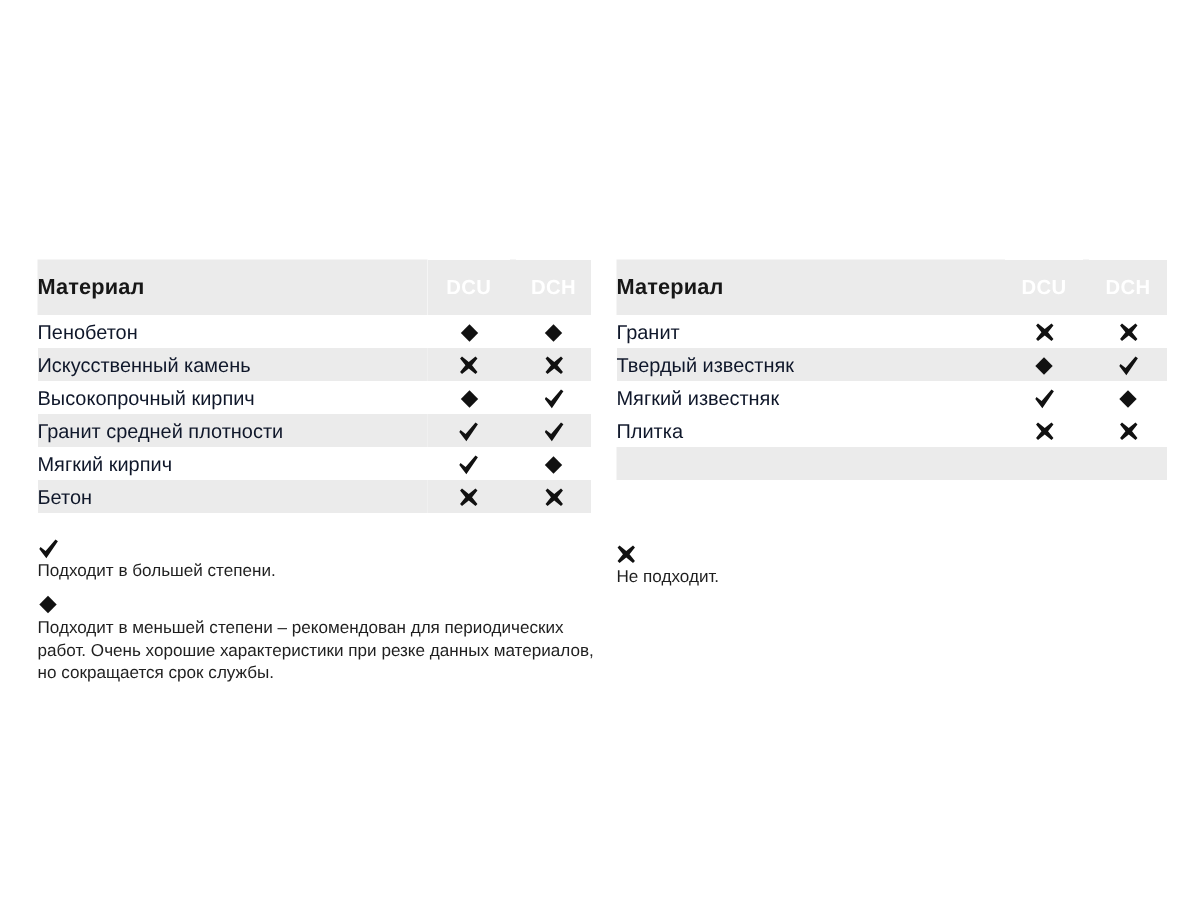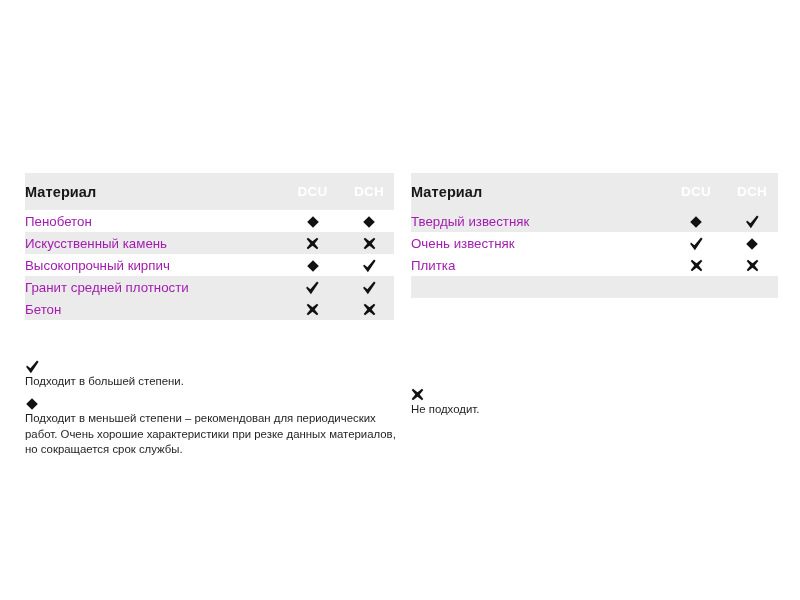--- a/index.html
+++ b/index.html
@@ -69,21 +69,21 @@
     position: relative;
   }
   .hdr-gap {
     background: #ebebeb !important;
     width: 4px;
   }
 
   .mat-cell {
     font-size: 13.3px;
     padding-left: 11px;
-    color: #a21caf;
+    color: #0f172a;
     white-space: nowrap;
     overflow: hidden;
   }
   .mark-cell {
     text-align: center;
     font-size: 14px;
     color: #111111;
     line-height: 1;
   }
 
@@ -112,21 +112,21 @@
     flex-direction: column;
   }
   .legend-mark {
     flex: 0 0 auto;
     width: 17px;
     padding-top: 1px;
   }
   .legend-text {
     flex: 1 1 auto;
   }
-  #right-legend .legend-item { margin-bottom: 0; margin-top: 24px; }
+  #right-legend .legend-item { margin-bottom: 0; }
   #right-legend .legend-mark { width: 15px; }
 </style>
 </head>
 <body>
 
 <div class="page">
 
   <div class="table-block" id="left-table-block">
     <table class="tbl">
       <colgroup>
@@ -175,20 +175,30 @@
           <tr class="row-shaded">
             <td class="mat-cell">Гранит средней плотности</td>
             <td class="mark-cell"><span class="glyph"><svg width="15" height="14" viewBox="0 0 15 14">
                   <path d="M1.2 7.0 L2.0 5.6 L5.4 8.3 L12.0 0.6 L13.6 1.8 L5.9 13.2 Z" fill="#111111"></path>
                 </svg></span></td>
             <td></td>
             <td class="mark-cell"><span class="glyph"><svg width="15" height="14" viewBox="0 0 15 14">
                   <path d="M1.2 7.0 L2.0 5.6 L5.4 8.3 L12.0 0.6 L13.6 1.8 L5.9 13.2 Z" fill="#111111"></path>
                 </svg></span></td>
           </tr>
+          <tr class="row-plain">
+            <td class="mat-cell">Мягкий кирпич</td>
+            <td class="mark-cell"><span class="glyph"><svg width="15" height="14" viewBox="0 0 15 14">
+                  <path d="M1.2 7.0 L2.0 5.6 L5.4 8.3 L12.0 0.6 L13.6 1.8 L5.9 13.2 Z" fill="#111111"></path>
+                </svg></span></td>
+            <td></td>
+            <td class="mark-cell"><span class="glyph"><svg width="14" height="14" viewBox="0 0 14 14">
+                  <path d="M7 1.2 L12.8 7 L7 12.8 L1.2 7 Z" fill="#111111"></path>
+                </svg></span></td>
+          </tr>
           <tr class="row-shaded">
             <td class="mat-cell">Бетон</td>
             <td class="mark-cell"><span class="glyph"><svg width="13" height="13" viewBox="0 0 13 13">
                   <path d="M2.0 0.7 L6.5 4.3 L11.0 0.7 L12.3 2.0 L8.7 6.5 L12.3 11.0 L11.0 12.3 L6.5 8.7 L2.0 12.3 L0.7 11.0 L4.3 6.5 L0.7 2.0 Z" fill="#111111"></path>
                 </svg></span></td>
             <td></td>
             <td class="mark-cell"><span class="glyph"><svg width="13" height="13" viewBox="0 0 13 13">
                   <path d="M2.0 0.7 L6.5 4.3 L11.0 0.7 L12.3 2.0 L8.7 6.5 L12.3 11.0 L11.0 12.3 L6.5 8.7 L2.0 12.3 L0.7 11.0 L4.3 6.5 L0.7 2.0 Z" fill="#111111"></path>
                 </svg></span></td>
           </tr>
@@ -204,32 +214,42 @@
         <col style="width:4px">
         <col style="width:52px">
       </colgroup>
       <tbody>
         <tr class="hdr-row">
           <td class="hdr-label">Материал</td>
           <td class="hdr-red">DCU</td>
           <td class="hdr-gap"></td>
           <td class="hdr-red">DCH</td>
         </tr>
+      <tr class="row-plain">
+            <td class="mat-cell">Гранит</td>
+            <td class="mark-cell"><span class="glyph"><svg width="13" height="13" viewBox="0 0 13 13">
+                  <path d="M2.0 0.7 L6.5 4.3 L11.0 0.7 L12.3 2.0 L8.7 6.5 L12.3 11.0 L11.0 12.3 L6.5 8.7 L2.0 12.3 L0.7 11.0 L4.3 6.5 L0.7 2.0 Z" fill="#111111"></path>
+                </svg></span></td>
+            <td></td>
+            <td class="mark-cell"><span class="glyph"><svg width="13" height="13" viewBox="0 0 13 13">
+                  <path d="M2.0 0.7 L6.5 4.3 L11.0 0.7 L12.3 2.0 L8.7 6.5 L12.3 11.0 L11.0 12.3 L6.5 8.7 L2.0 12.3 L0.7 11.0 L4.3 6.5 L0.7 2.0 Z" fill="#111111"></path>
+                </svg></span></td>
+          </tr>
           <tr class="row-shaded">
             <td class="mat-cell">Твердый известняк</td>
             <td class="mark-cell"><span class="glyph"><svg width="14" height="14" viewBox="0 0 14 14">
                   <path d="M7 1.2 L12.8 7 L7 12.8 L1.2 7 Z" fill="#111111"></path>
                 </svg></span></td>
             <td></td>
             <td class="mark-cell"><span class="glyph"><svg width="15" height="14" viewBox="0 0 15 14">
                   <path d="M1.2 7.0 L2.0 5.6 L5.4 8.3 L12.0 0.6 L13.6 1.8 L5.9 13.2 Z" fill="#111111"></path>
                 </svg></span></td>
           </tr>
           <tr class="row-plain">
-            <td class="mat-cell">Очень известняк</td>
+            <td class="mat-cell">Мягкий известняк</td>
             <td class="mark-cell"><span class="glyph"><svg width="15" height="14" viewBox="0 0 15 14">
                   <path d="M1.2 7.0 L2.0 5.6 L5.4 8.3 L12.0 0.6 L13.6 1.8 L5.9 13.2 Z" fill="#111111"></path>
                 </svg></span></td>
             <td></td>
             <td class="mark-cell"><span class="glyph"><svg width="14" height="14" viewBox="0 0 14 14">
                   <path d="M7 1.2 L12.8 7 L7 12.8 L1.2 7 Z" fill="#111111"></path>
                 </svg></span></td>
           </tr>
           <tr class="row-plain">
             <td class="mat-cell">Плитка</td>

